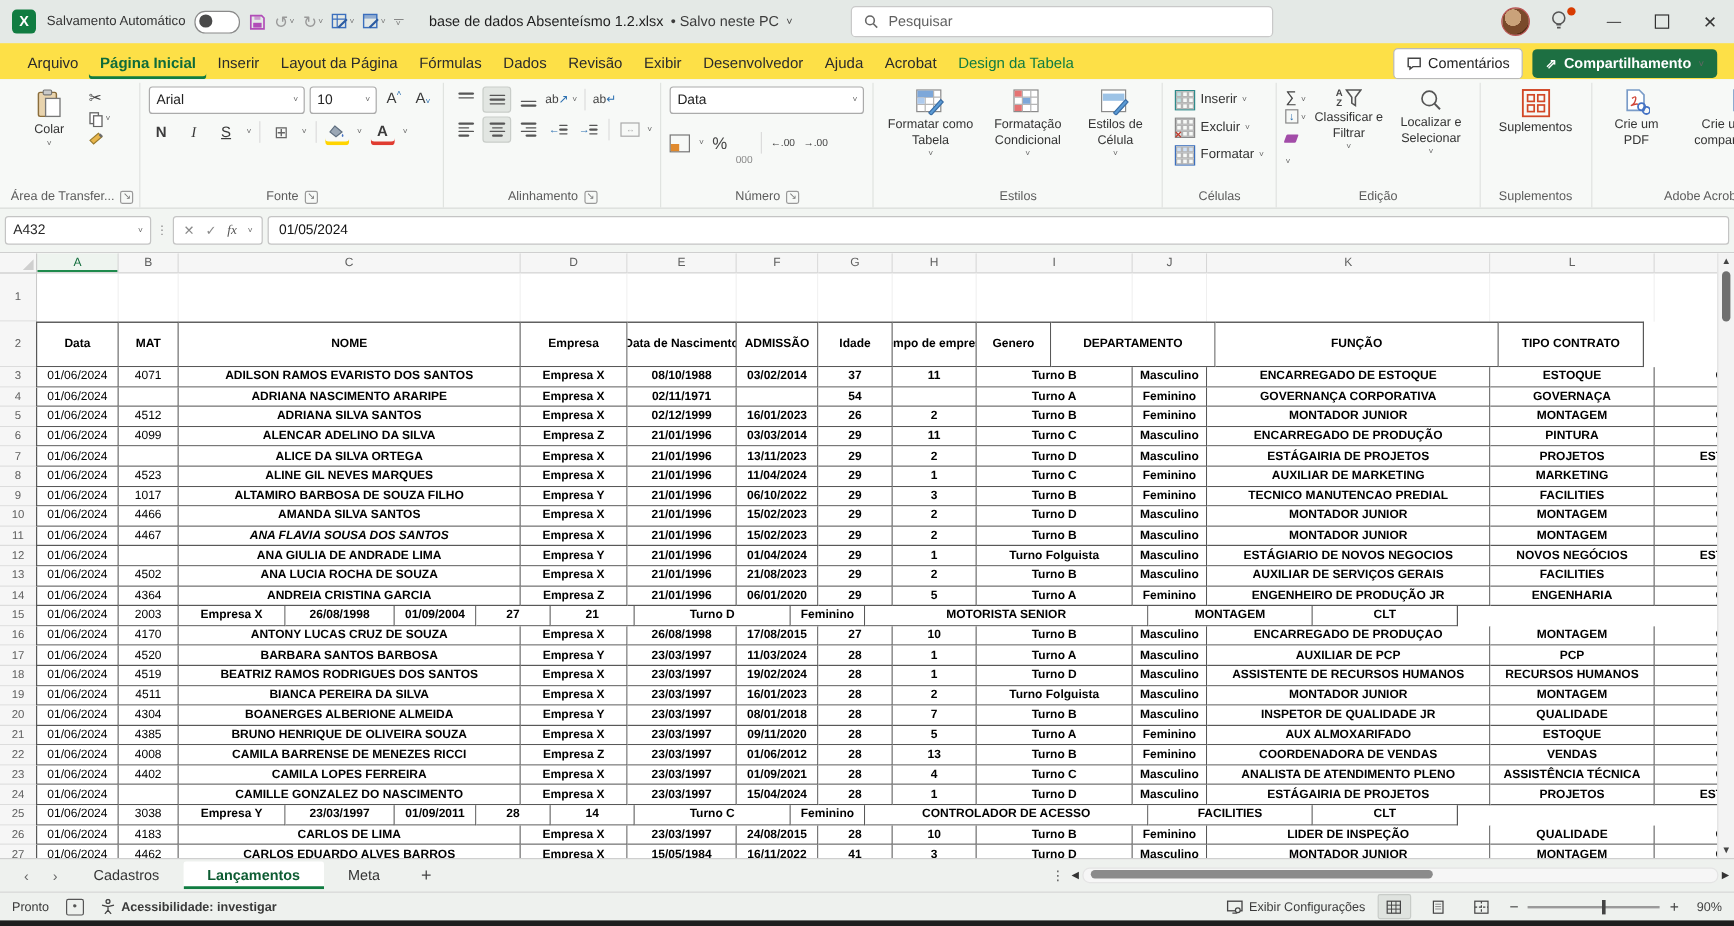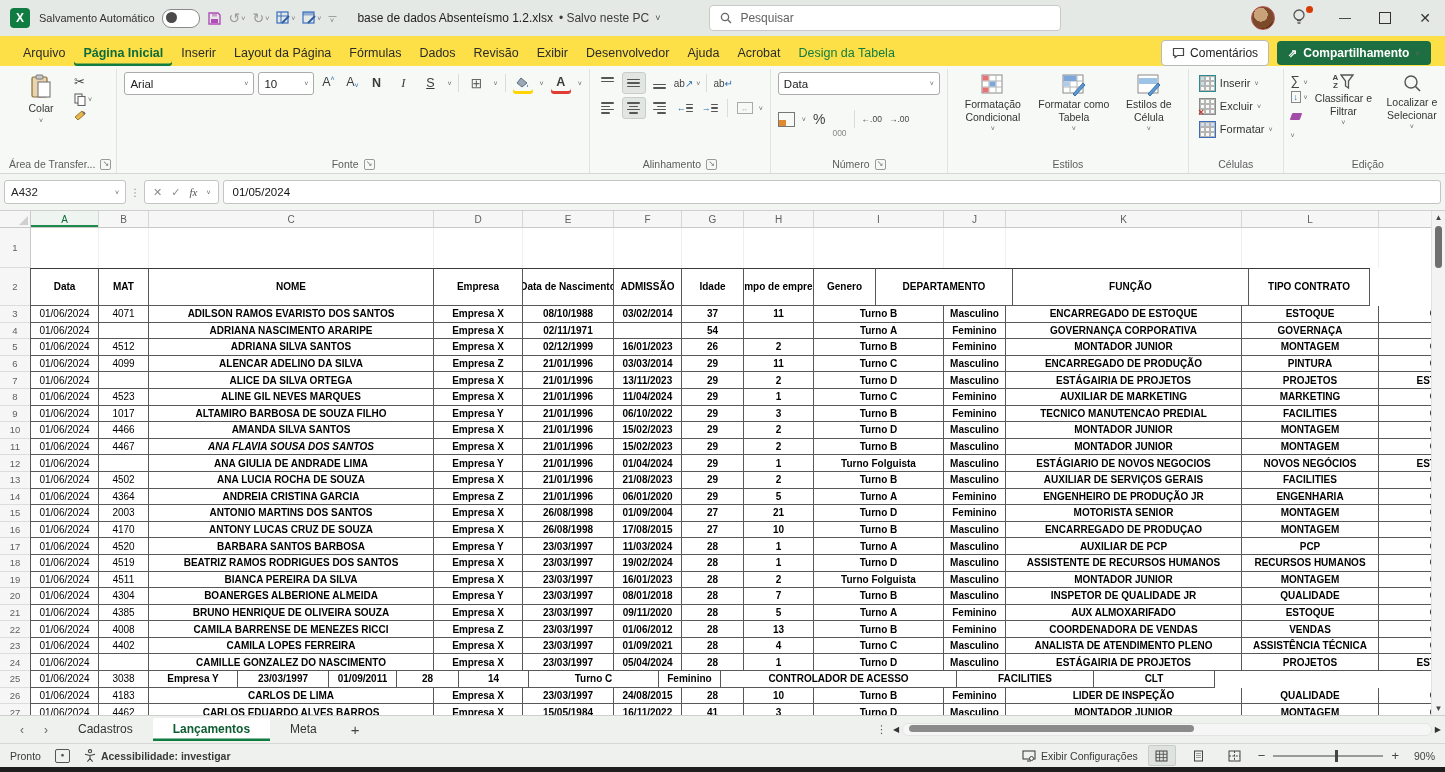--- a/index.html
+++ b/index.html
@@ -239,21 +239,21 @@
           </span>
       </div>
     </div>
     <div class="rlabel">
         <span>Área de Transfer...</span>
         <span class="launcher">↘</span>
       </div>
   </div>
 
   <div class="rgroup">
-    <div class="rbody" style="flex-direction:row;gap:4px;">
+    <div class="rbody" style="flex-direction:column;gap:4px;">
       <div style="display:flex;gap:4px;">
         <div class="combo" style="width:118px;">
             <span>Arial</span>
             <span class="chev">˅</span>
           </div>
         <div class="combo" style="width:44px;">
             <span>10</span>
             <span class="chev">˅</span>
           </div>
         <span class="fontbtn">A<span style="font-size:7px;color:#2b6fb0;margin-top:-7px;">˄</span></span>
@@ -395,40 +395,40 @@
       </div>
     </div>
     <div class="rlabel">
         <span>Número</span>
         <span class="launcher">↘</span>
       </div>
   </div>
 
   <div class="rgroup">
     <div class="rbody">
+      <div class="bigbtn" style="width:78px;">
+        <svg width="24" height="22" viewBox="0 0 24 22">
+            <rect x="1" y="1" width="20" height="18" fill="#fff" stroke="#8a8a8a"></rect>
+            <path d="M1 7h20M1 13h20M8 1v18M15 1v18" stroke="#b5b5b5"></path>
+            <rect x="1.5" y="1.5" width="13" height="5.5" fill="#7da7d9"></rect>
+            <rect x="1.5" y="7.5" width="6" height="5" fill="#aecbee"></rect>
+            <path d="M11 20 21 9l2 2-10 11z" fill="#5b9bd5" stroke="#3a6ea5"></path>
+          </svg>
+        <span>Formatar como Tabela</span>
+        <span class="chev">˅</span>
+      </div>
       <div class="bigbtn" style="width:74px;">
         <svg width="24" height="22" viewBox="0 0 24 22">
             <rect x="1" y="1" width="20" height="18" fill="#fff" stroke="#8a8a8a"></rect>
             <path d="M1 7h20M1 13h20M8 1v18M15 1v18" stroke="#b5b5b5"></path>
             <rect x="1.5" y="1.5" width="6" height="5" fill="#e57373"></rect>
             <rect x="1.5" y="13.5" width="6" height="5" fill="#e57373"></rect>
             <rect x="8.5" y="7.5" width="6" height="5" fill="#7da7d9"></rect>
           </svg>
         <span>Formatação Condicional</span>
-        <span class="chev">˅</span>
-      </div>
-      <div class="bigbtn" style="width:78px;">
-        <svg width="24" height="22" viewBox="0 0 24 22">
-            <rect x="1" y="1" width="20" height="18" fill="#fff" stroke="#8a8a8a"></rect>
-            <path d="M1 7h20M1 13h20M8 1v18M15 1v18" stroke="#b5b5b5"></path>
-            <rect x="1.5" y="1.5" width="13" height="5.5" fill="#7da7d9"></rect>
-            <rect x="1.5" y="7.5" width="6" height="5" fill="#aecbee"></rect>
-            <path d="M11 20 21 9l2 2-10 11z" fill="#5b9bd5" stroke="#3a6ea5"></path>
-          </svg>
-        <span>Formatar como Tabela</span>
         <span class="chev">˅</span>
       </div>
       <div class="bigbtn" style="width:62px;">
         <svg width="24" height="22" viewBox="0 0 24 22">
             <rect x="1" y="1" width="20" height="18" fill="#fff" stroke="#8a8a8a"></rect>
             <rect x="2" y="4" width="18" height="6" fill="#9dc3e6"></rect>
             <path d="M11 20 21 9l2 2-10 11z" fill="#5b9bd5" stroke="#3a6ea5"></path>
           </svg>
         <span>Estilos de Célula</span>
         <span class="chev">˅</span>
@@ -828,21 +828,20 @@
         <div class="g-cell" style="width: 129px;">Turno A</div>
         <div class="g-cell" style="width: 61px;">Feminino</div>
         <div class="g-cell" style="width: 235px;">ENGENHEIRO DE PRODUÇÃO JR</div>
         <div class="g-cell" style="width: 136px;">ENGENHARIA</div>
         <div class="g-cell" style="width: 120px;">CLT</div>
       </div>
       <div class="g-row g-data">
         <div class="g-gutter" style="width: 30px;">15</div>
         <div class="g-cell reg" style="width: 67px;">01/06/2024</div>
         <div class="g-cell reg" style="width: 49px;">2003</div>
-        <div class="g-cell" style="width: 284px;">ANTONIO MARTINS DOS SANTOS</div>
         <div class="g-cell" style="width: 88px;">Empresa X</div>
         <div class="g-cell" style="width: 90px;">26/08/1998</div>
         <div class="g-cell" style="width: 67px;">01/09/2004</div>
         <div class="g-cell" style="width: 61px;">27</div>
         <div class="g-cell" style="width: 69px;">21</div>
         <div class="g-cell" style="width: 129px;">Turno D</div>
         <div class="g-cell" style="width: 61px;">Feminino</div>
         <div class="g-cell" style="width: 235px;">MOTORISTA SENIOR</div>
         <div class="g-cell" style="width: 136px;">MONTAGEM</div>
         <div class="g-cell" style="width: 120px;">CLT</div>
@@ -975,21 +974,21 @@
         <div class="g-cell" style="width: 136px;">ASSISTÊNCIA TÉCNICA</div>
         <div class="g-cell" style="width: 120px;">CLT</div>
       </div>
       <div class="g-row g-data">
         <div class="g-gutter" style="width: 30px;">24</div>
         <div class="g-cell reg" style="width: 67px;">01/06/2024</div>
         <div class="g-cell reg" style="width: 49px;"></div>
         <div class="g-cell" style="width: 284px;">CAMILLE GONZALEZ DO NASCIMENTO</div>
         <div class="g-cell" style="width: 88px;">Empresa X</div>
         <div class="g-cell" style="width: 90px;">23/03/1997</div>
-        <div class="g-cell" style="width: 67px;">05/04/2024</div>
+        <div class="g-cell" style="width: 67px;">15/04/2024</div>
         <div class="g-cell" style="width: 61px;">28</div>
         <div class="g-cell" style="width: 69px;">1</div>
         <div class="g-cell" style="width: 129px;">Turno D</div>
         <div class="g-cell" style="width: 61px;">Masculino</div>
         <div class="g-cell" style="width: 235px;">ESTÁGAIRIA DE PROJETOS</div>
         <div class="g-cell" style="width: 136px;">PROJETOS</div>
         <div class="g-cell" style="width: 120px;">ESTÁGIO</div>
       </div>
       <div class="g-row g-data">
         <div class="g-gutter" style="width: 30px;">25</div>

